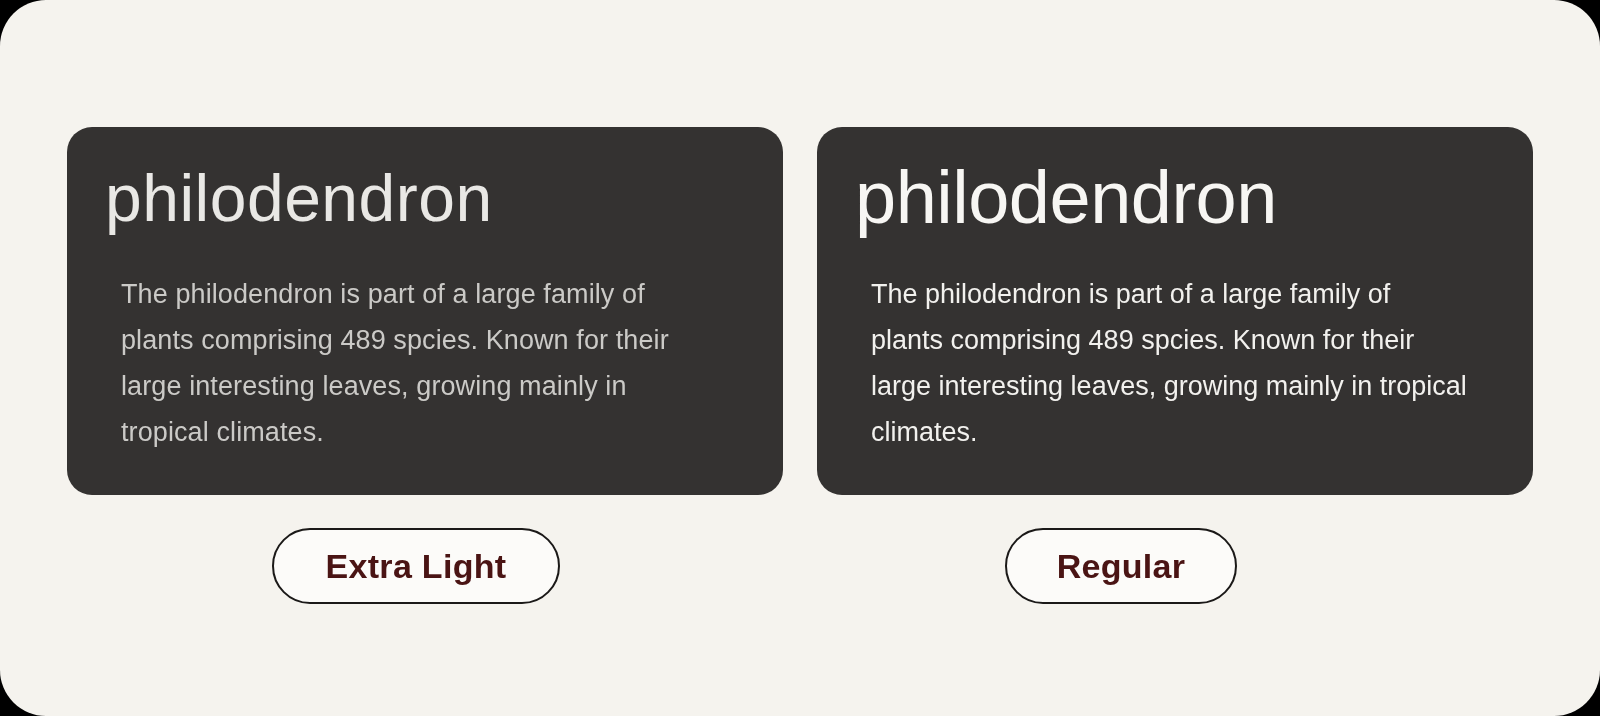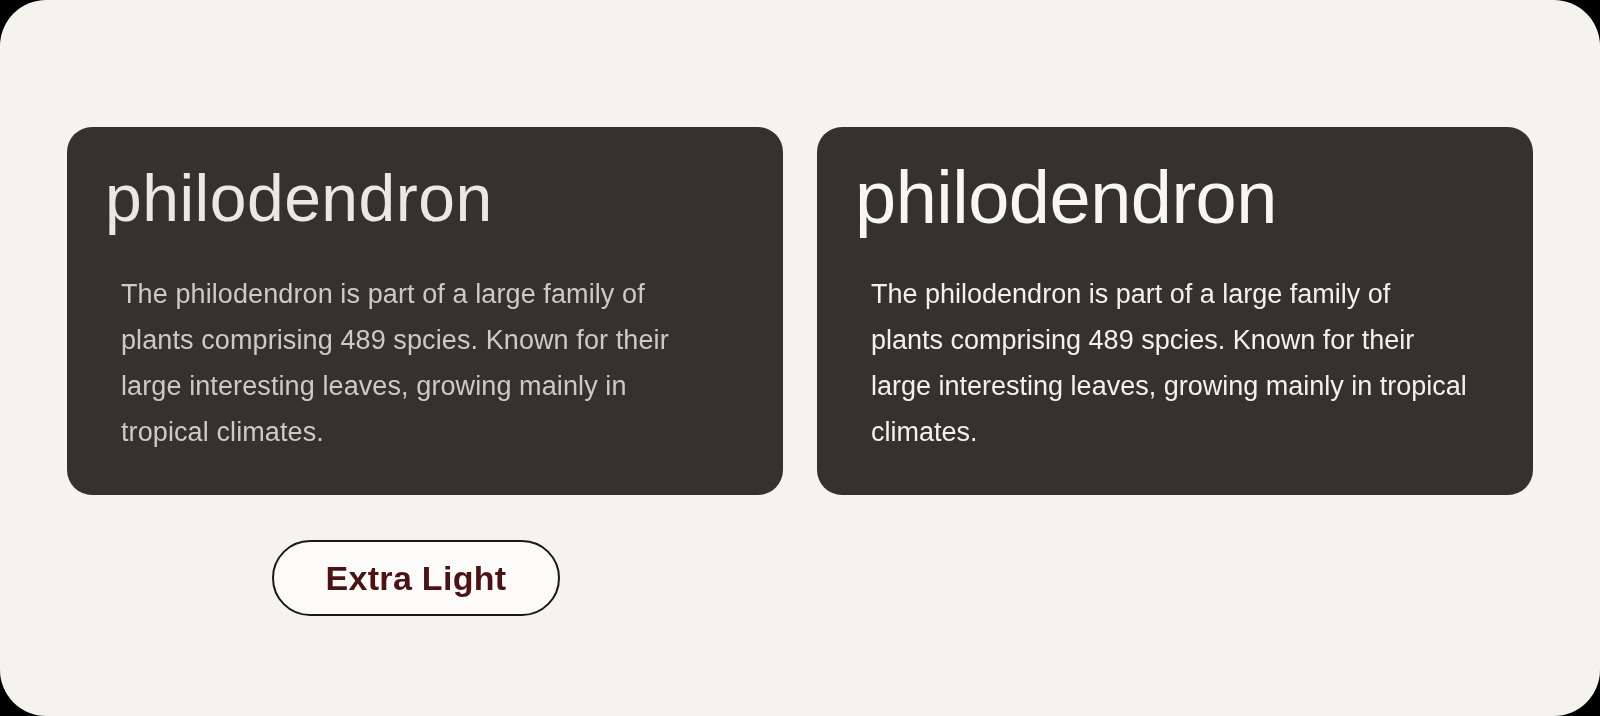--- a/index.html
+++ b/index.html
@@ -93,21 +93,21 @@
     line-height: 46px;
     letter-spacing: 0px;
     margin-top: 36px;
     max-width: 620px;
     color: #F2F1EE;
   }
 
   .buttons-row {
     position: absolute;
     left: 67px;
-    top: 540px;
+    top: 528px;
     width: 1466px;
     height: 78px;
   }
 
   .pill-button {
     position: absolute;
     top: 0;
     height: 76px;
     background: #FCFBF9;
     border: 2px solid #1B1918;
@@ -150,15 +150,16 @@
 
     <div class="card card--regular">
       <div class="card-title">philodendron</div>
       <div class="card-body">The philodendron is part of a large family of plants comprising 489 spcies. Known for their large interesting leaves, growing mainly in tropical climates.</div>
     </div>
 
   </div>
 
   <div class="buttons-row">
     <div class="pill-button pill-button--extralight">Extra Light</div>
+    <div class="pill-button pill-button--regular">Regular</div>
   </div>
 
 </div>
 
 </body></html>

